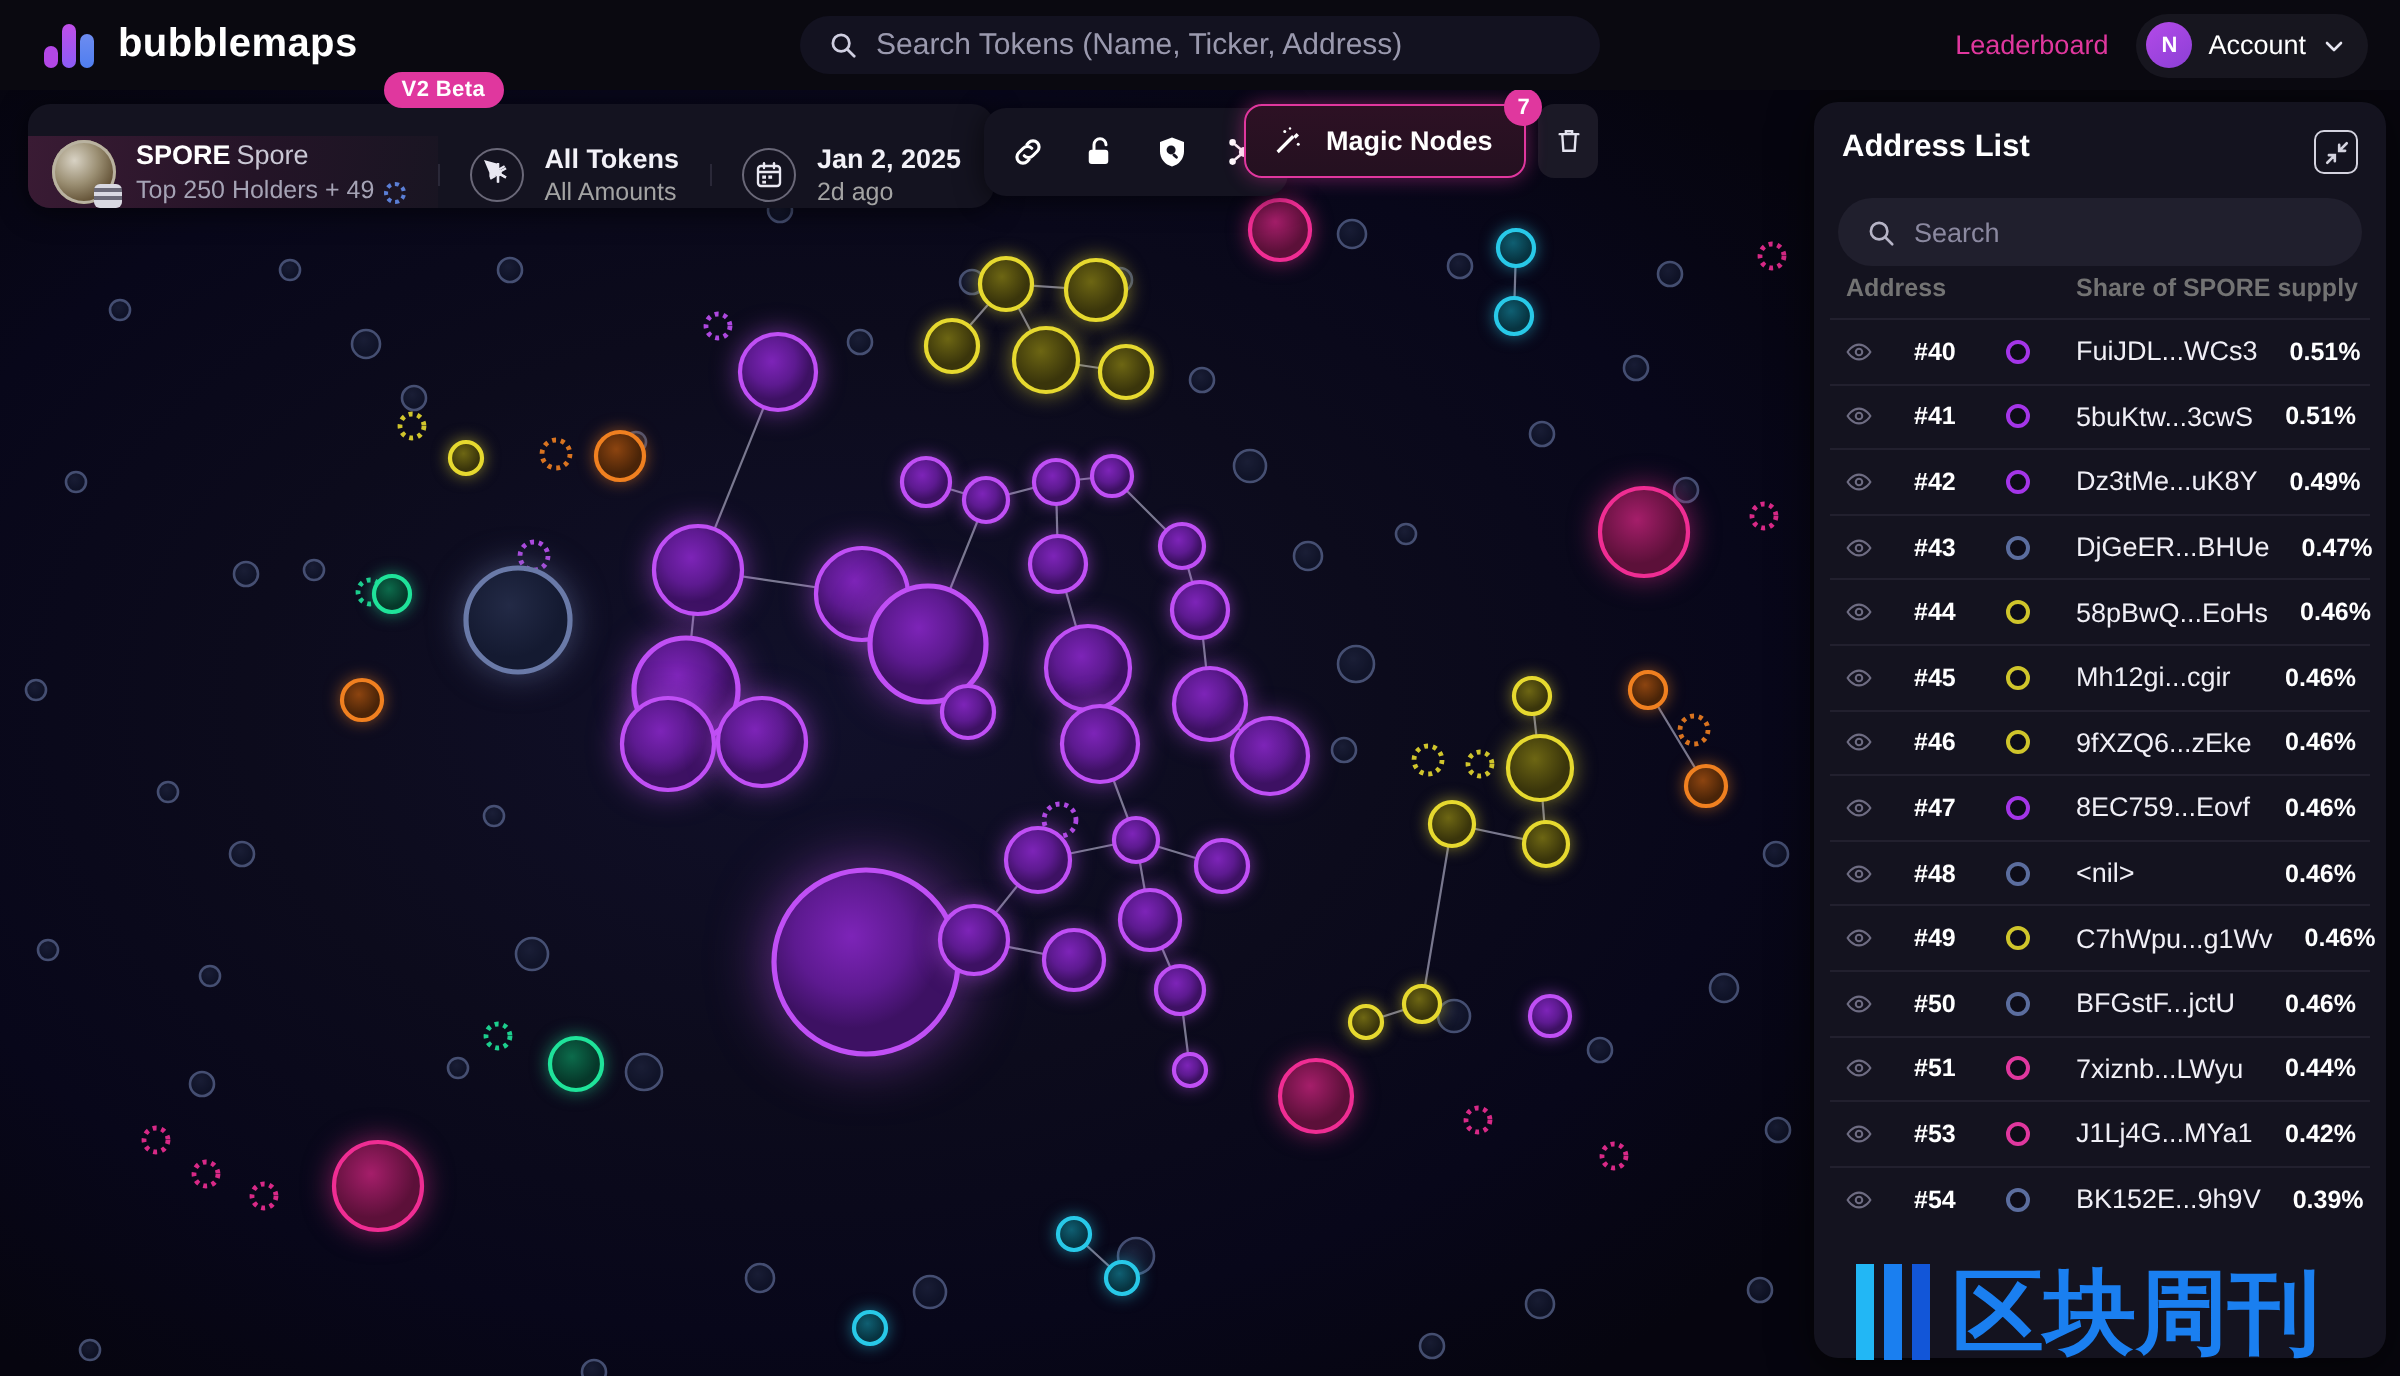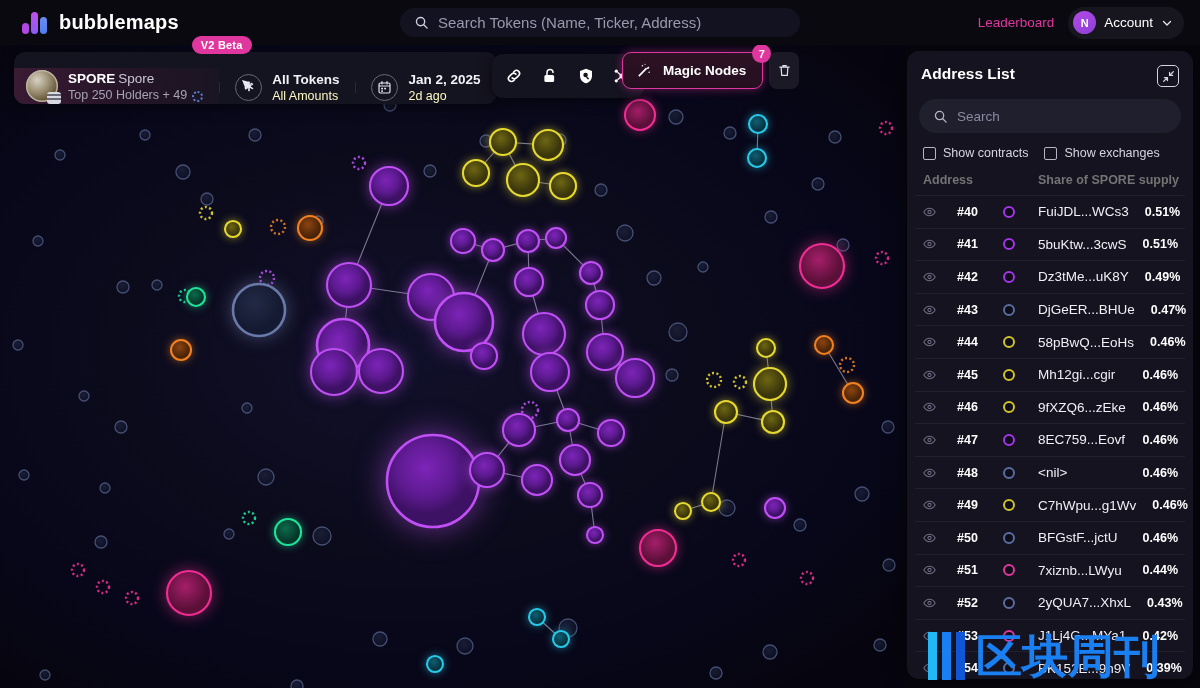--- a/index.html
+++ b/index.html
@@ -93,21 +93,21 @@
   .spin-dot {
     width: 11px; height: 11px; border-radius: 50%;
     border: 2px dotted #5b7fd6; display: inline-block;
   }
   .circ-icon {
     width: 27px; height: 27px; border-radius: 50%; border: 1.5px solid #6a6878;
     display: flex; align-items: center; justify-content: center; color: #e4e3ee; flex: none;
   }
   .two-line { line-height: 1.28; }
   .two-line .a { font-size: 13.5px; color: #f2f1f7; font-weight: 600; }
-  .two-line .b { font-size: 12.5px; color: #fef9c3; }
+  .two-line .b { font-size: 12.5px; color: #a3a3a3; }
 
   .ctrl-icons {
     position: absolute; top: 54px; left: 492px; height: 44px;
     background: #141320; border-radius: 11px; display: flex; align-items: center;
     padding: 0 6px; gap: 4px; z-index: 30;
     box-shadow: 0 2px 14px rgba(0,0,0,.6);
   }
   .icon-btn {
     width: 32px; height: 32px; border-radius: 8px;
     display: flex; align-items: center; justify-content: center; color: #fff;
@@ -549,30 +549,20 @@
     </div>
 
     <div class="panel-search">
       <svg width="15" height="15" viewBox="0 0 24 24" fill="none" stroke="#b6b4c6" stroke-width="2.1">
         <circle cx="10.5" cy="10.5" r="6.6"></circle>
           <line x1="15.6" y1="15.6" x2="21" y2="21" stroke-linecap="round"></line>
       </svg>
       <span class="ph">Search</span>
     </div>
 
-    <div class="filters">
-      <label class="filt">
-        <span class="cbx"></span>
-        <span>Show contracts</span>
-      </label>
-      <label class="filt">
-        <span class="cbx"></span>
-        <span>Show exchanges</span>
-      </label>
-    </div>
 
     <div class="cols">
       <span>Address</span>
       <span>Share of SPORE supply</span>
     </div>
 
     <div class="rows" id="addr-rows">
         <div class="row">
           <span class="eye">
             <svg width="13" height="10" viewBox="0 0 24 18" fill="none" stroke="#6e6c82" stroke-width="1.9">
@@ -709,32 +699,20 @@
           <span class="eye">
             <svg width="13" height="10" viewBox="0 0 24 18" fill="none" stroke="#6e6c82" stroke-width="1.9">
               <path d="M1.5 9S5.5 2.2 12 2.2 22.5 9 22.5 9 18.5 15.8 12 15.8 1.5 9 1.5 9z"></path>
               <circle cx="12" cy="9" r="3"></circle>
             </svg>
           </span>
           <span class="rank">#51</span>
           <span class="dot" style="border: 2.6px solid rgb(224, 55, 158); background: rgb(13, 12, 24);"></span>
           <span class="addr">7xiznb...LWyu</span>
           <span class="pct">0.44%</span>
-        </div>
-        <div class="row">
-          <span class="eye">
-            <svg width="13" height="10" viewBox="0 0 24 18" fill="none" stroke="#6e6c82" stroke-width="1.9">
-              <path d="M1.5 9S5.5 2.2 12 2.2 22.5 9 22.5 9 18.5 15.8 12 15.8 1.5 9 1.5 9z"></path>
-              <circle cx="12" cy="9" r="3"></circle>
-            </svg>
-          </span>
-          <span class="rank">#52</span>
-          <span class="dot" style="border: 2.6px solid rgb(91, 109, 158); background: rgb(13, 12, 24);"></span>
-          <span class="addr">2yQUA7...XhxL</span>
-          <span class="pct">0.43%</span>
         </div>
         <div class="row">
           <span class="eye">
             <svg width="13" height="10" viewBox="0 0 24 18" fill="none" stroke="#6e6c82" stroke-width="1.9">
               <path d="M1.5 9S5.5 2.2 12 2.2 22.5 9 22.5 9 18.5 15.8 12 15.8 1.5 9 1.5 9z"></path>
               <circle cx="12" cy="9" r="3"></circle>
             </svg>
           </span>
           <span class="rank">#53</span>
           <span class="dot" style="border: 2.6px solid rgb(224, 55, 158); background: rgb(13, 12, 24);"></span>

